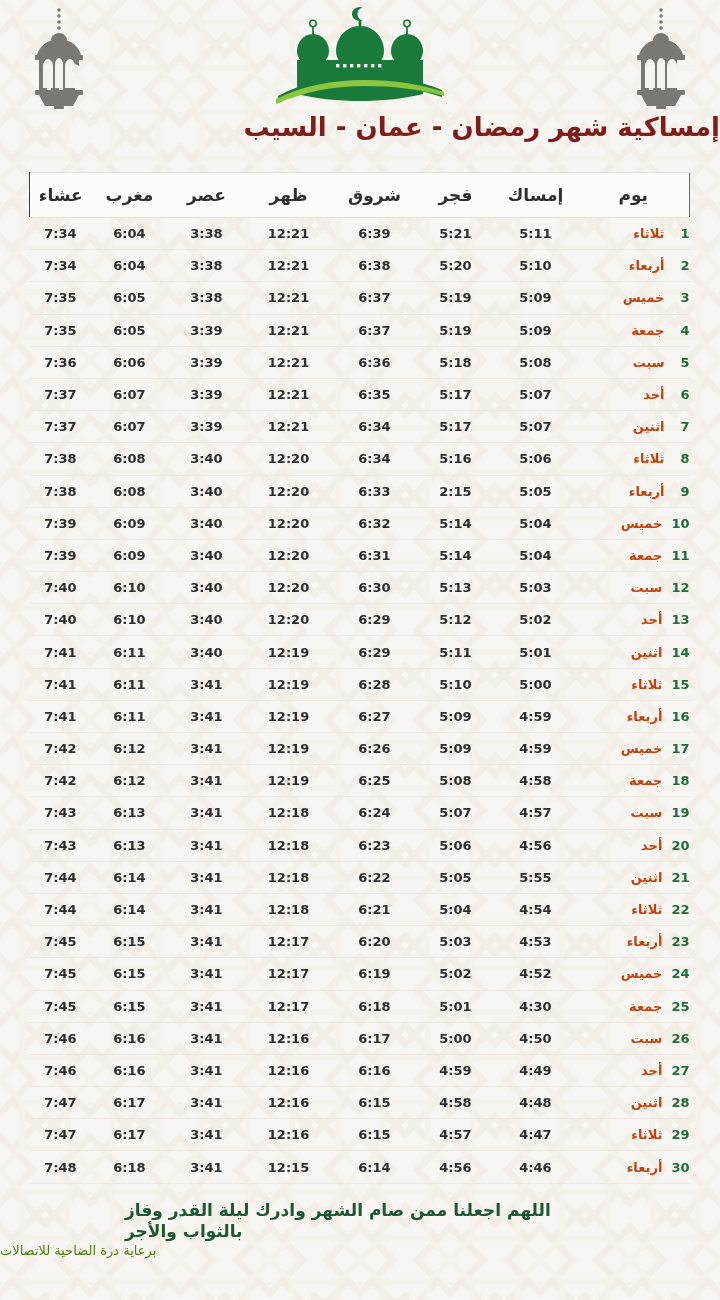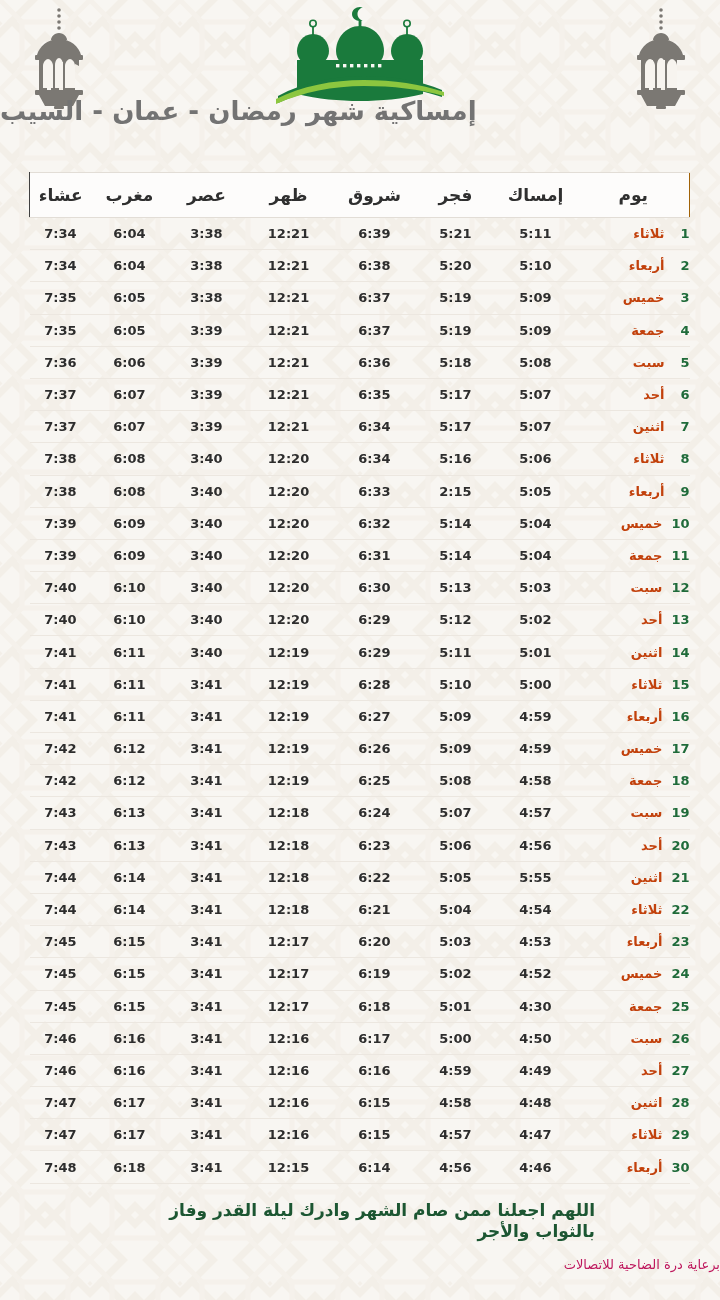--- a/index.html
+++ b/index.html
@@ -51,27 +51,27 @@
     position: absolute;
     left: 50%;
     transform: translateX(-50%);
     top: 4px;
     width: 196px;
     height: 104px;
   }
 
   .page-title {
     position: absolute;
-    top: 96px;
+    top: 112px;
     left: 0;
     right: 0;
-    text-align: left;
+    text-align: right;
     font-size: 26px;
     font-weight: bold;
-    color: #737373;
+    color: #7f1d1d;
     letter-spacing: 0px;
     white-space: nowrap;
   }
 
   
   .table-wrap {
     margin: 0 30px;
   }
 
   table.timetable {
@@ -141,35 +141,34 @@
   col.c-fajr    { width: 76px; }
   col.c-shuruq  { width: 86px; }
   col.c-dhuhr   { width: 86px; }
   col.c-asr     { width: 78px; }
   col.c-maghrib { width: 76px; }
   col.c-isha    { width: 62px; }
 
   
   .footer {
     margin-top: 16px;
-    text-align: right;
+    text-align: left;
   }
   .footer .dua {
     font-size: 17px;
     font-weight: bold;
     color: #1c5632;
     line-height: 1.28;
     max-width: 470px;
     margin: 0 auto;
   }
   .footer .sponsor {
-    margin-top: 14px;
     font-size: 13px;
     font-weight: normal;
-    color: #be185d;
+    color: #4d7c0f;
     letter-spacing: 1px;
   }
 </style>
 </head>
 <body>
 
 <svg id="bg-pattern" width="720" height="1300" viewBox="0 0 720 1300" xmlns="http://www.w3.org/2000/svg" aria-hidden="true">
   <defs>
     <pattern id="islamicStar" width="90" height="90" patternUnits="userSpaceOnUse">
       <rect width="90" height="90" fill="#f7f4ef"></rect>

